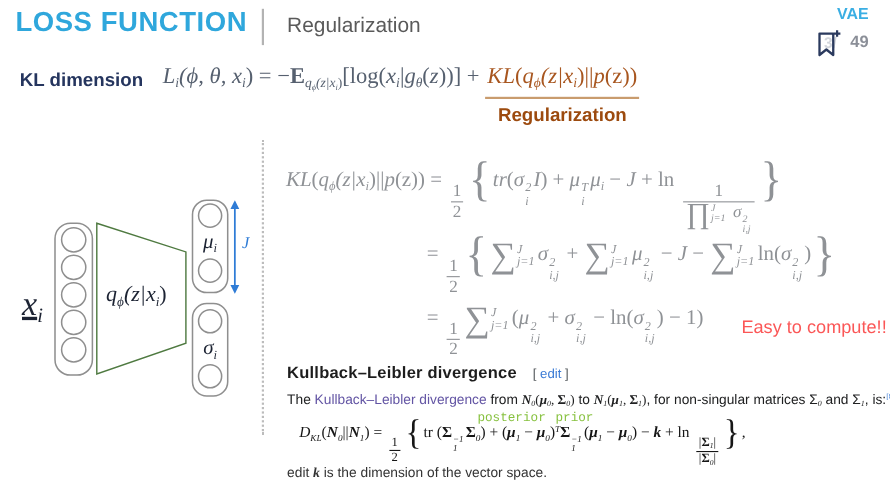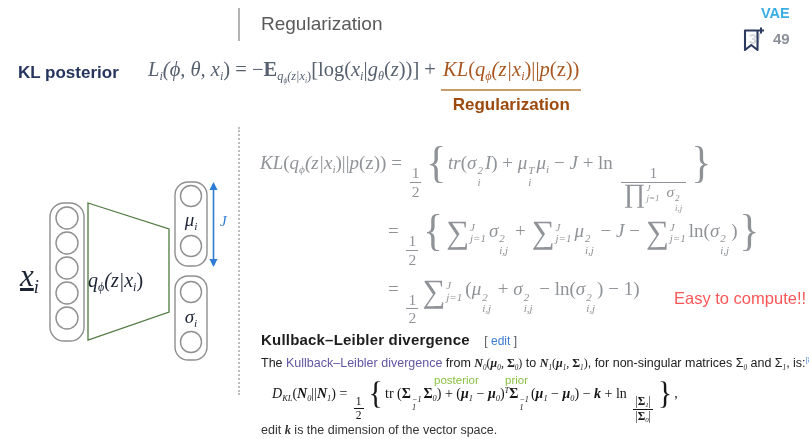--- a/index.html
+++ b/index.html
@@ -57,21 +57,21 @@
         border-left:2px dotted #bcbcbc;}
 
   
   .diagram{position:absolute;left:45px;top:178px;}
   .diagram rect,.diagram circle{fill:#ffffff;stroke:#8f8f8f;stroke-width:1.4;}
   .diagram .trap{fill:#ffffff;stroke:#4f7a41;stroke-width:1.3;}
   .diagram .arrow line{stroke:#2f7cd6;stroke-width:1.6;}
   .diagram .arrow polygon{fill:#2f7cd6;stroke:none;}
   .dlabel{position:absolute;color:#1c2333;}
   .lbl-x{left:20px;top:258px;font-size:31px;text-decoration:underline;}
-  .lbl-q{left:88px;top:257px;width:72px;text-align:left;font-size:20px;margin-top:12px;}
+  .lbl-q{left:88px;top:257px;width:72px;text-align:center;font-size:20px;}
   .lbl-mu{left:175px;top:209px;width:32px;text-align:center;font-size:19px;}
   .lbl-sigma{left:175px;top:306px;width:32px;text-align:center;font-size:19px;}
   .lbl-j{left:220px;top:213px;font-size:15px;color:#2f7cd6;}
 
   
   .eq{position:absolute;font-size:19px;color:#8f9296;}
   .line1{left:260px;top:148px;}
   .line2{left:388px;top:216px;}
   .line3{left:388px;top:278px;}
   .easy{position:absolute;left:674px;top:289px;font-size:16.5px;color:#fb5757;
@@ -79,44 +79,45 @@
 
   
   .wiki-heading-row{position:absolute;left:261px;top:331px;}
   .wh{font-size:15px;font-weight:700;color:#1d1d1d;letter-spacing:.2px;}
   .wedit{font-size:12px;margin-left:10px;}
   .wedit .wb{color:#54595d;}
   .wedit .we{color:#3b7bd5;}
   .wsentence{position:absolute;left:261px;top:356px;font-size:12px;color:#202122;white-space:nowrap;}
   .wsentence .m-sf{font-size:12.5px;}
   .glabel{position:absolute;font-size:11.5px;color:#87c13f;
-          font-family:Liberation Sans, sans-serif;}
+          font-family:Liberation Mono, monospace;}
   .posterior{left:434px;top:374px;}
   .prior{left:505px;top:374px;}
   .wformula{position:absolute;left:272px;top:383px;font-size:14px;color:#161616;}
   .wfoot{position:absolute;left:261px;top:423px;font-size:12.5px;color:#333;}
   .wfoot .m-sf{font-size:12.5px;}
 </style>
 </head>
 <body>
 
 <div class="slide">
 
+  <div class="title">LOSS FUNCTION</div>
   <div class="h-divider"></div>
   <div class="subtitle">Regularization</div>
   <div class="vae">VAE</div>
   <div class="pagefaint">3/</div>
   <svg class="bookmark" width="25" height="29" viewBox="0 0 25 29">
     <path d="M4 4.5 h12.5 v19.5 l-6.25 -5 l-6.25 5 z" fill="none" stroke="#2b3a5e" stroke-width="2.1" stroke-linejoin="round"></path>
     <line x1="17" y1="4.5" x2="23" y2="4.5" stroke="#2b3a5e" stroke-width="2"></line>
     <line x1="20" y1="1.5" x2="20" y2="7.5" stroke="#2b3a5e" stroke-width="2"></line>
   </svg>
   <div class="pagenum">49</div>
 
-  <div class="section-label">KL posterior</div>
+  <div class="section-label">KL dimension</div>
 
   <div class="main-eq math"><span><span class="m-i">L</span><span class="m-sub">i</span><span class="m-i">(ϕ, θ, x</span><span class="m-sub">i</span><span class="m-r">) = −</span><span class="m-b">E</span><span class="m-sub"><span class="m-i">q</span><span class="m-sub">ϕ</span><span class="m-i">(z|x</span><span class="m-sub">i</span><span class="m-r">)</span></span><span class="m-r">[log(</span><span class="m-i">x</span><span class="m-sub">i</span><span class="m-r">|</span><span class="m-i">g</span><span class="m-sub">θ</span><span class="m-r">(</span><span class="m-i">z</span><span class="m-r">))] + </span></span><span class="kl-group"><span><span class="m-i">KL</span><span class="m-r">(</span><span class="m-i">q</span><span class="m-sub">ϕ</span><span class="m-i">(z|x</span><span class="m-sub">i</span><span class="m-r">)||</span><span class="m-i">p</span><span class="m-r">(z))</span></span><span class="kl-label">Regularization</span></span></div>
 
   <div class="vsep"></div>
 
   <svg class="diagram" width="185" height="190" viewBox="0 0 185 190">
     <g>
       <rect x="5" y="25" width="34" height="138" rx="14"></rect>
       <circle cx="22" cy="40" r="11"></circle>
       <circle cx="22" cy="65" r="11"></circle>

